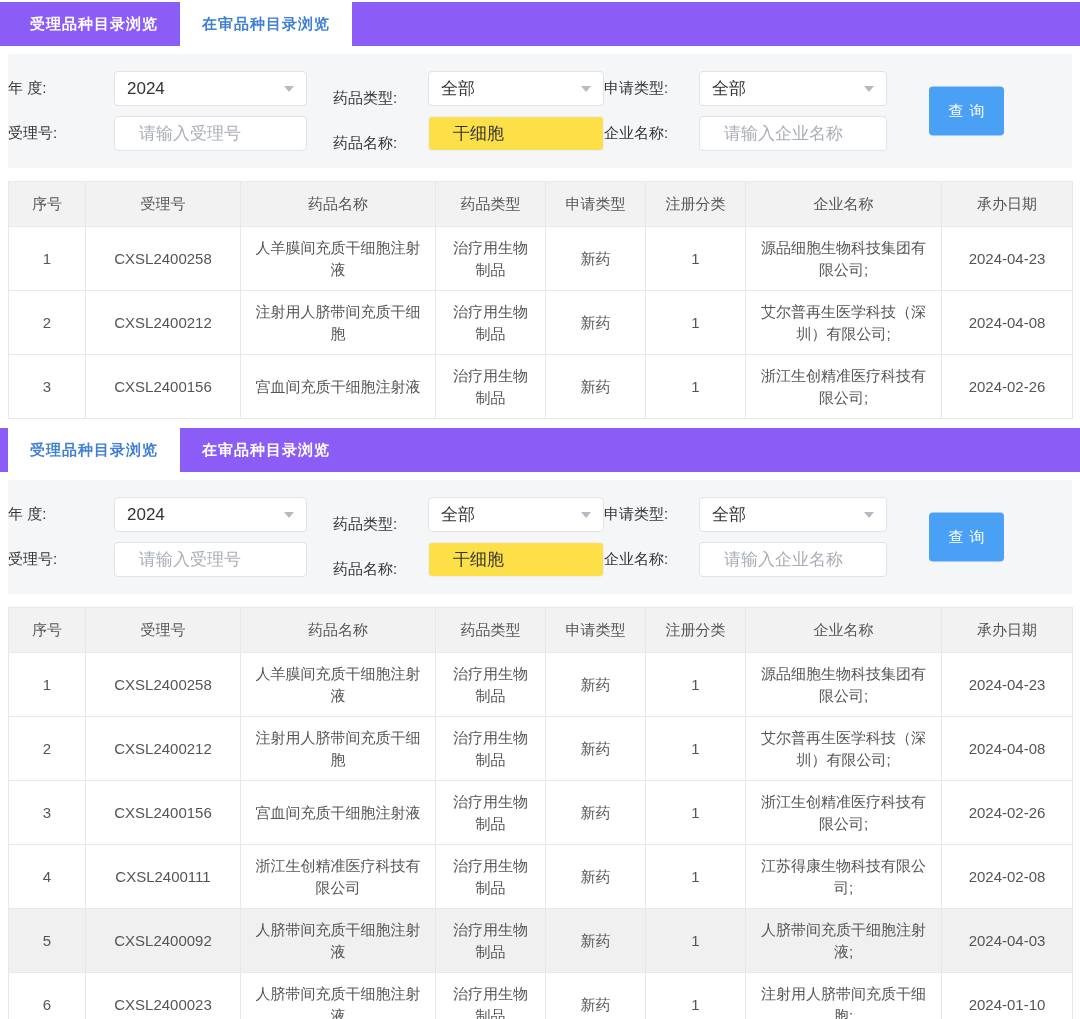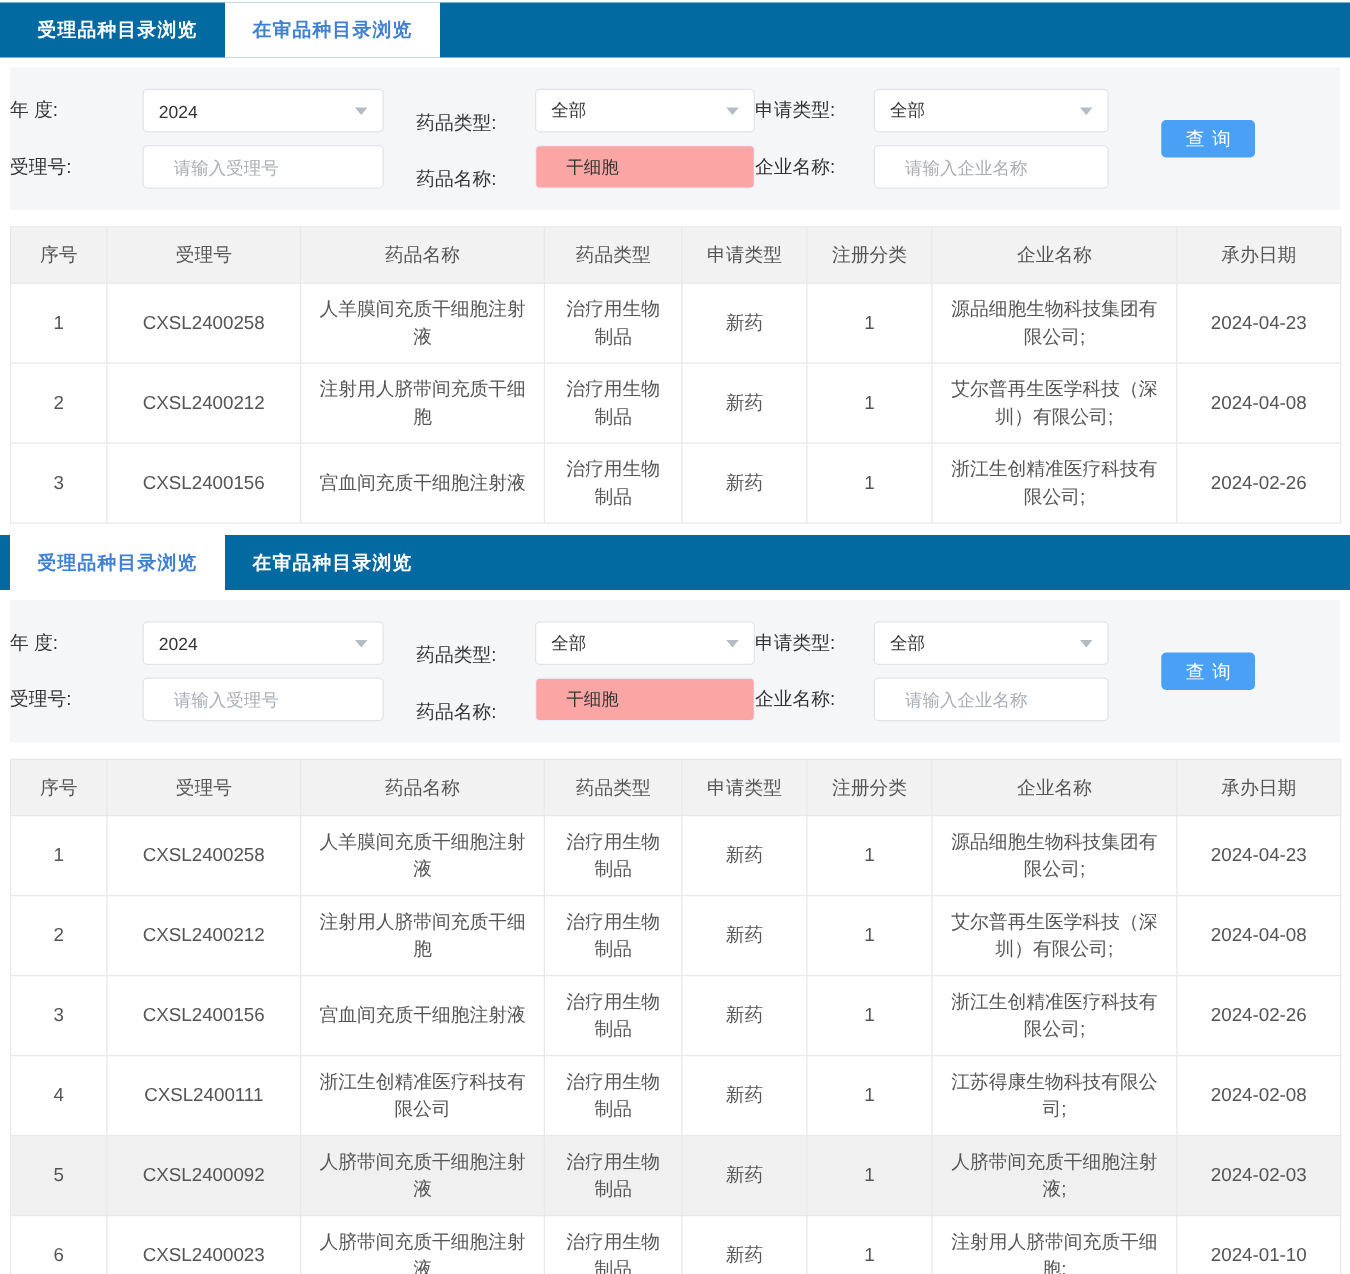--- a/index.html
+++ b/index.html
@@ -6,21 +6,21 @@
   body{
     width:1080px;
     font-family:"Liberation Sans","DejaVu Sans",sans-serif;
     color:#333;
     padding-top:2px;
   }
   .panel + .panel{margin-top:9px;}
 
   
   .tabbar{
-    background:#0369a1;
+    background:#8b5cf6;
     height:44px;
     display:flex;
     align-items:stretch;
     padding-left:8px;
   }
   .tab{
     width:172px;
     display:flex;
     align-items:center;
     justify-content:center;
@@ -57,21 +57,21 @@
   }
   .lbl1{width:106px;}
   .lbl2{width:95px;margin-left:26px;margin-top:20px;}
   .lbl3{width:95px;}
   .control{
     box-sizing:border-box;
     height:35px;
     background:#fff;
     border:1px solid #e2e3e6;
     border-radius:4px;
-    font-size:14px;
+    font-size:17px;
     color:#333;
     font-family:inherit;
   }
   .select{
     display:flex;
     align-items:center;
     justify-content:space-between;
     padding:0 12px;
     cursor:pointer;
   }
@@ -81,34 +81,34 @@
     border-right:5px solid transparent;
     border-top:6px solid #b5bbc3;
     margin-left:8px;
   }
   input.control{
     padding:0 24px;
     outline:none;
   }
   input.control::placeholder{color:#a9aeb6;}
   input.filled{
-    background:#fca5a5;
+    background:#fde047;
     border-color:#e9eefc;
     color:#333;
   }
   .w-c1{width:193px;}
   .w-c2{width:176px;}
   .w-c3{width:188px;}
   .query{
     position:absolute;
     right:68px;
     top:50%;
     transform:translateY(-50%);
     width:75px;
-    height:30px;
+    height:49px;
     background:#4aa0f5;
     color:#fff;
     border:none;
     border-radius:4px;
     font-size:15px;
     font-family:inherit;
     letter-spacing:6px;
     text-indent:6px;
     cursor:pointer;
   }
@@ -349,21 +349,21 @@
             <td>2024-02-08</td>
           </tr>
           <tr class="hl">
             <td>5</td>
             <td>CXSL2400092</td>
             <td>人脐带间充质干细胞注射液</td>
             <td>治疗用生物制品</td>
             <td>新药</td>
             <td>1</td>
             <td>人脐带间充质干细胞注射液;</td>
-            <td>2024-02-03</td>
+            <td>2024-04-03</td>
           </tr>
           <tr>
             <td>6</td>
             <td>CXSL2400023</td>
             <td>人脐带间充质干细胞注射液</td>
             <td>治疗用生物制品</td>
             <td>新药</td>
             <td>1</td>
             <td>注射用人脐带间充质干细胞;</td>
             <td>2024-01-10</td>

